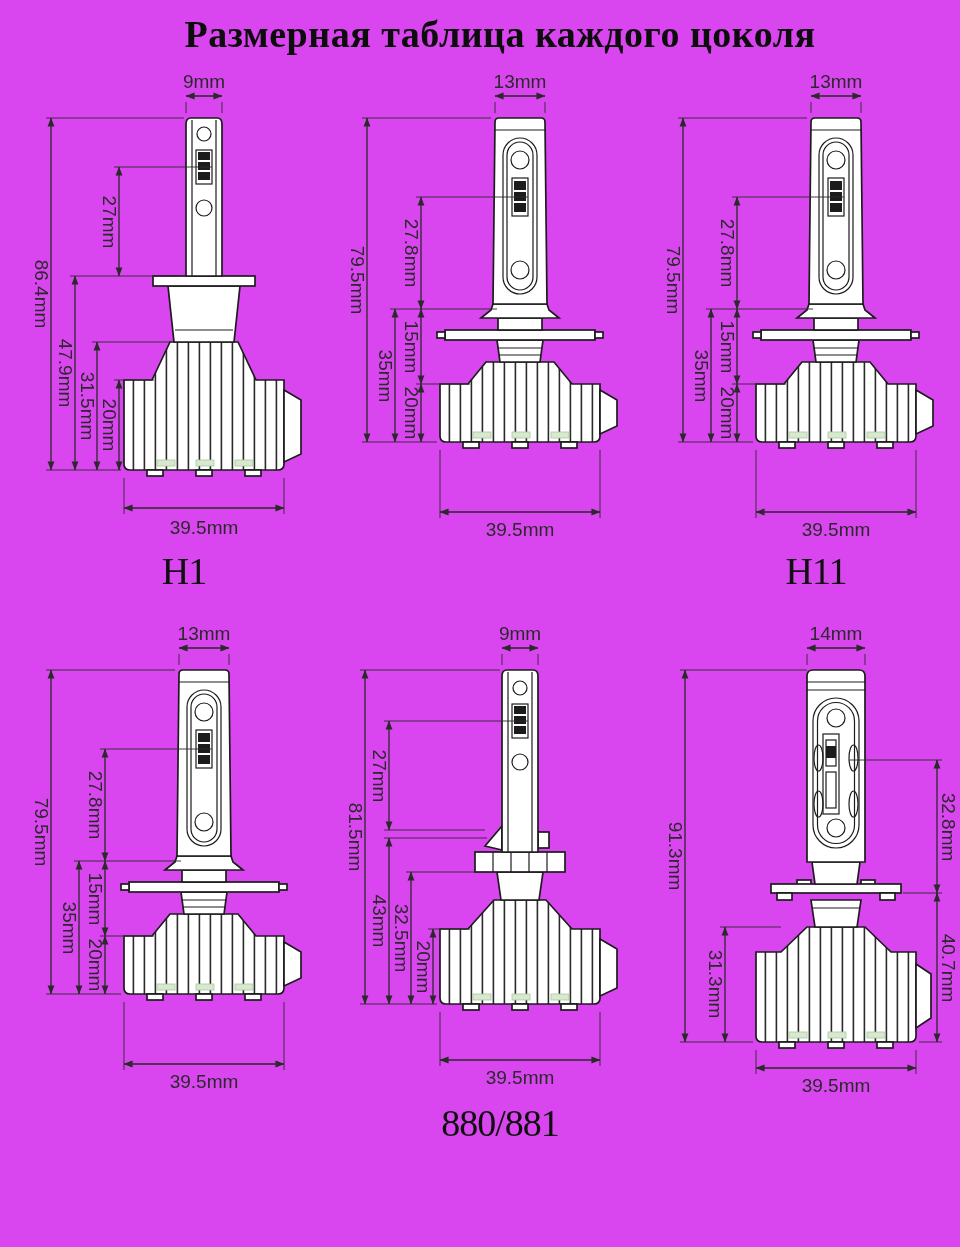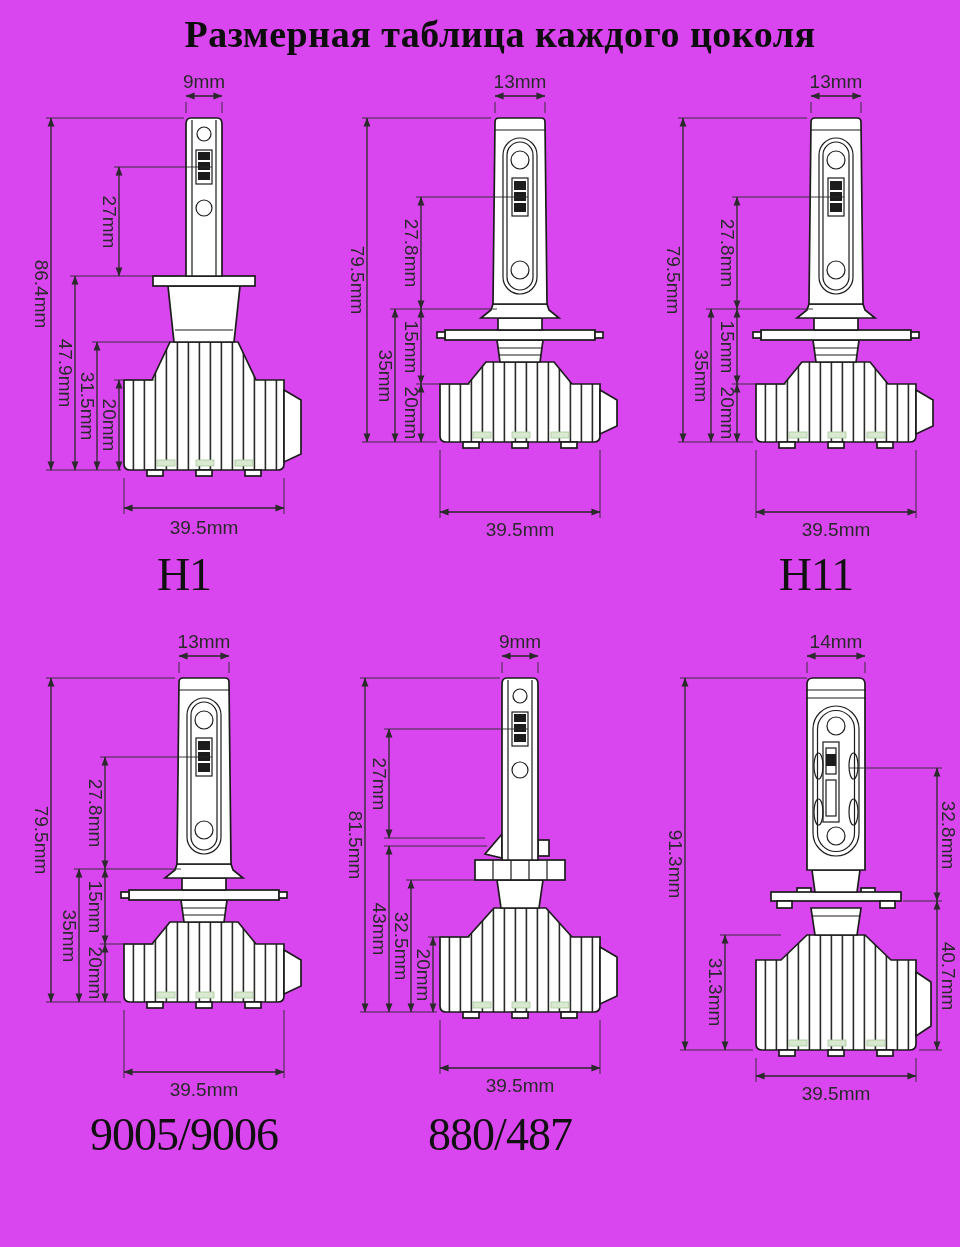--- a/index.html
+++ b/index.html
@@ -1,21 +1,21 @@
 <!DOCTYPE html>
 <html><head>
 <meta charset="utf-8">
 <style>
   html,body{margin:0;padding:0;background:#fff;}
   #page{width:960px;height:1247px;background:#d946ef;overflow:hidden;position:relative;padding-left:20px;}
   #title{font-family:"Liberation Serif",serif;font-weight:700;font-size:38px;color:#0d0d0d;
          text-align:center;padding-top:12px;letter-spacing:0.5px;}
   .grid{display:grid;grid-template-columns:repeat(3,1fr);justify-items:center;padding:4px 6px 0 6px;}
   .cell{width:312px;text-align:center;}
-  .bulb-label{font-family:"Liberation Serif",serif;font-size:46px;color:#101010;
+  .bulb-label{font-family:"Liberation Serif",serif;font-size:38px;color:#101010;
               text-align:center;line-height:1;margin-top:0px;letter-spacing:-1px;}
   svg{display:block;}
   .o{stroke:#1c1c1c;stroke-width:1.7;fill:#fff;}
   .o2{stroke:#1c1c1c;stroke-width:1.2;fill:none;}
   .fins{fill:url(#finpat);stroke:#1c1c1c;stroke-width:1.7;}
   .chipf{fill:#1c1c1c;}
   .grn{fill:#d9e9cf;stroke:#a9c79f;stroke-width:0.8;}
   .dim{stroke:#2a2a2a;stroke-width:1.3;fill:none;}
   .ext{stroke:#2a2a2a;stroke-width:0.9;fill:none;}
   .dimtxt{font-family:"Liberation Sans",sans-serif;font-size:19px;fill:#2a2a2a;}
@@ -180,21 +180,20 @@
         <use href="#g-h7shape"></use>
         <use href="#g-h7dim"></use>
         <text class="dimtxt" x="175" y="28" text-anchor="middle">13mm</text>
         <text class="dimtxt" transform="translate(6,220) rotate(90)" text-anchor="middle">79.5mm</text>
         <text class="dimtxt" transform="translate(34,316) rotate(90)" text-anchor="middle">35mm</text>
         <text class="dimtxt" transform="translate(60,287) rotate(90)" text-anchor="middle">15mm</text>
         <text class="dimtxt" transform="translate(60,353) rotate(90)" text-anchor="middle">20mm</text>
         <text class="dimtxt" transform="translate(60,193) rotate(90)" text-anchor="middle">27.8mm</text>
         <text class="dimtxt" x="175" y="476" text-anchor="middle">39.5mm</text>
       </svg>
-      <div class="bulb-label">9005/9006</div>
     </div>
 
     <div class="cell">
       <svg width="312" height="492" viewBox="0 0 310 492">
         <g>
           <path class="fins" d="M149,288 L123,317 L95,317 L95,386 Q95,392 101,392 L249,392 Q255,392 255,386 L255,317 L227,317 L201,288 Z"></path>
           <rect class="grn" x="128" y="382" width="18" height="6"></rect>
           <rect class="grn" x="167" y="382" width="18" height="6"></rect>
           <rect class="grn" x="206" y="382" width="18" height="6"></rect>
           <rect class="o" x="118" y="392" width="16" height="6"></rect>
@@ -240,21 +239,21 @@
           <line class="dim" x1="95" y1="448" x2="255" y2="448" marker-start="url(#arr)" marker-end="url(#arr)"></line>
           <text class="dimtxt" x="175" y="28" text-anchor="middle">9mm</text>
           <text class="dimtxt" transform="translate(4,225) rotate(90)" text-anchor="middle">81.5mm</text>
           <text class="dimtxt" transform="translate(28,164) rotate(90)" text-anchor="middle">27mm</text>
           <text class="dimtxt" transform="translate(28,309) rotate(90)" text-anchor="middle">43mm</text>
           <text class="dimtxt" transform="translate(50,326) rotate(90)" text-anchor="middle">32.5mm</text>
           <text class="dimtxt" transform="translate(72,355) rotate(90)" text-anchor="middle">20mm</text>
           <text class="dimtxt" x="175" y="472" text-anchor="middle">39.5mm</text>
         </g>
       </svg>
-      <div class="bulb-label">880/487</div>
+      <div class="bulb-label">880/881</div>
     </div>
 
     <div class="cell">
       <svg width="312" height="492" viewBox="0 0 310 492">
         <g>
           <path class="fins" d="M146,315 L120,340 L95,340 L95,424 Q95,430 101,430 L249,430 Q255,430 255,424 L255,340 L230,340 L204,315 Z"></path>
           <rect class="grn" x="128" y="420" width="18" height="6"></rect>
           <rect class="grn" x="167" y="420" width="18" height="6"></rect>
           <rect class="grn" x="206" y="420" width="18" height="6"></rect>
           <rect class="o" x="118" y="430" width="16" height="6"></rect>

